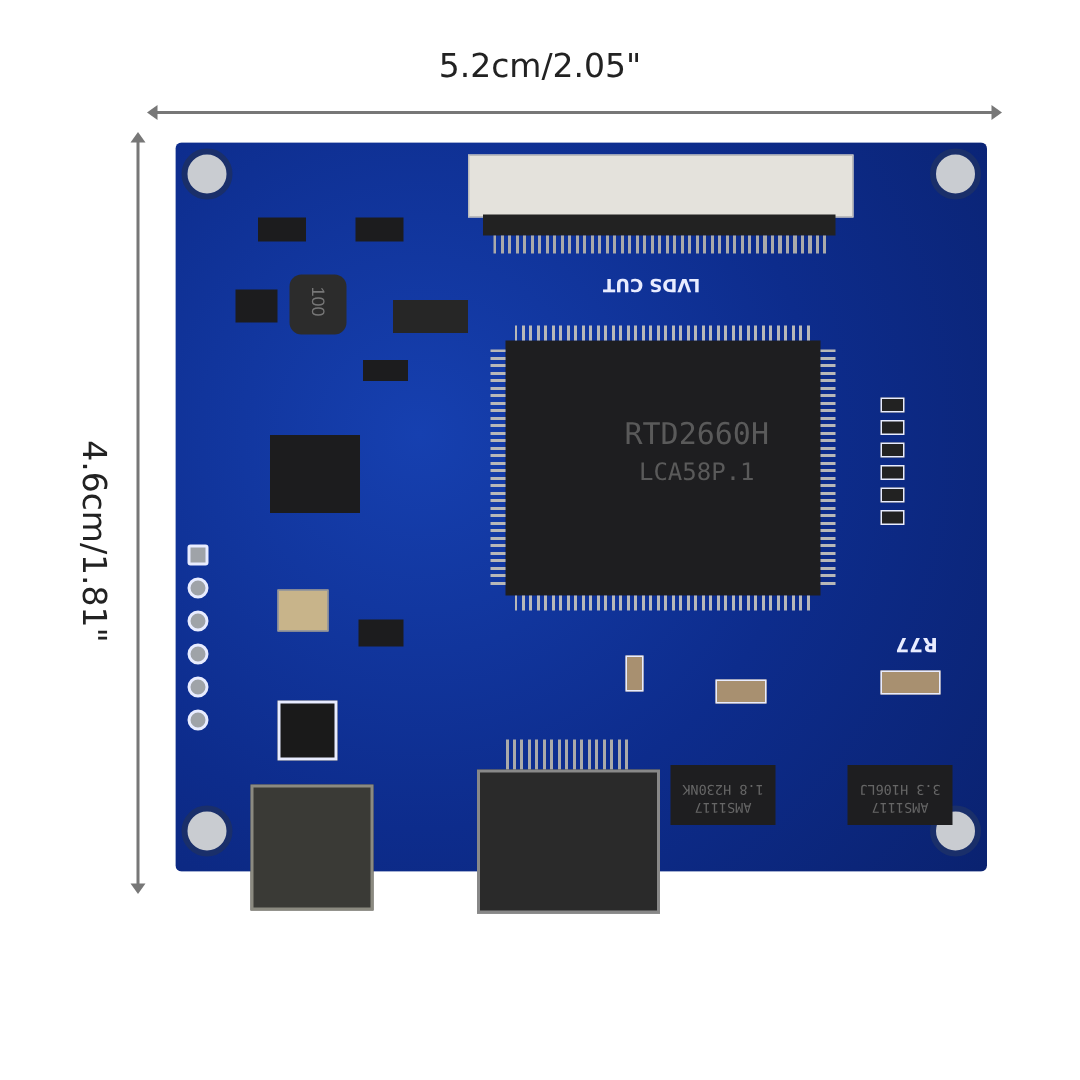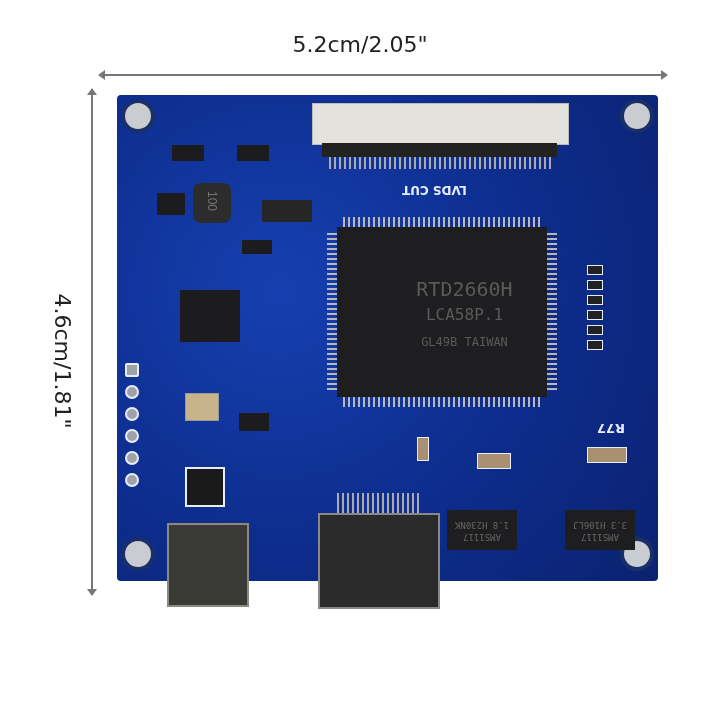--- a/index.html
+++ b/index.html
@@ -64,21 +64,20 @@
   <div class="conn-top-pins"></div>
   <div class="silk" style="left:285px;top:88px;transform:rotate(180deg);font-size:12px;">LVDS CUT</div>
 
   <div class="chip qfp">
     <div class="pins-t"></div>
       <div class="pins-b"></div>
       <div class="pins-l"></div>
       <div class="pins-r"></div>
     <div class="qfp-text" style="top:50px;font-size:20px;">RTD2660H</div>
     <div class="qfp-text" style="top:78px;font-size:16px;">LCA58P.1</div>
-    <div class="qfp-text" style="top:108px;font-size:12px;">GL49B TAIWAN</div>
   </div>
 
   <div class="inductor">
       <span>100</span>
     </div>
   <div class="chip" style="left:145px;top:105px;width:50px;height:22px;background:#262626;"></div>
   <div class="chip" style="left:63px;top:195px;width:60px;height:52px;"></div>
   <div class="chip" style="left:55px;top:50px;width:32px;height:16px;"></div>
   <div class="chip" style="left:120px;top:50px;width:32px;height:16px;"></div>
   <div class="chip" style="left:40px;top:98px;width:28px;height:22px;"></div>

